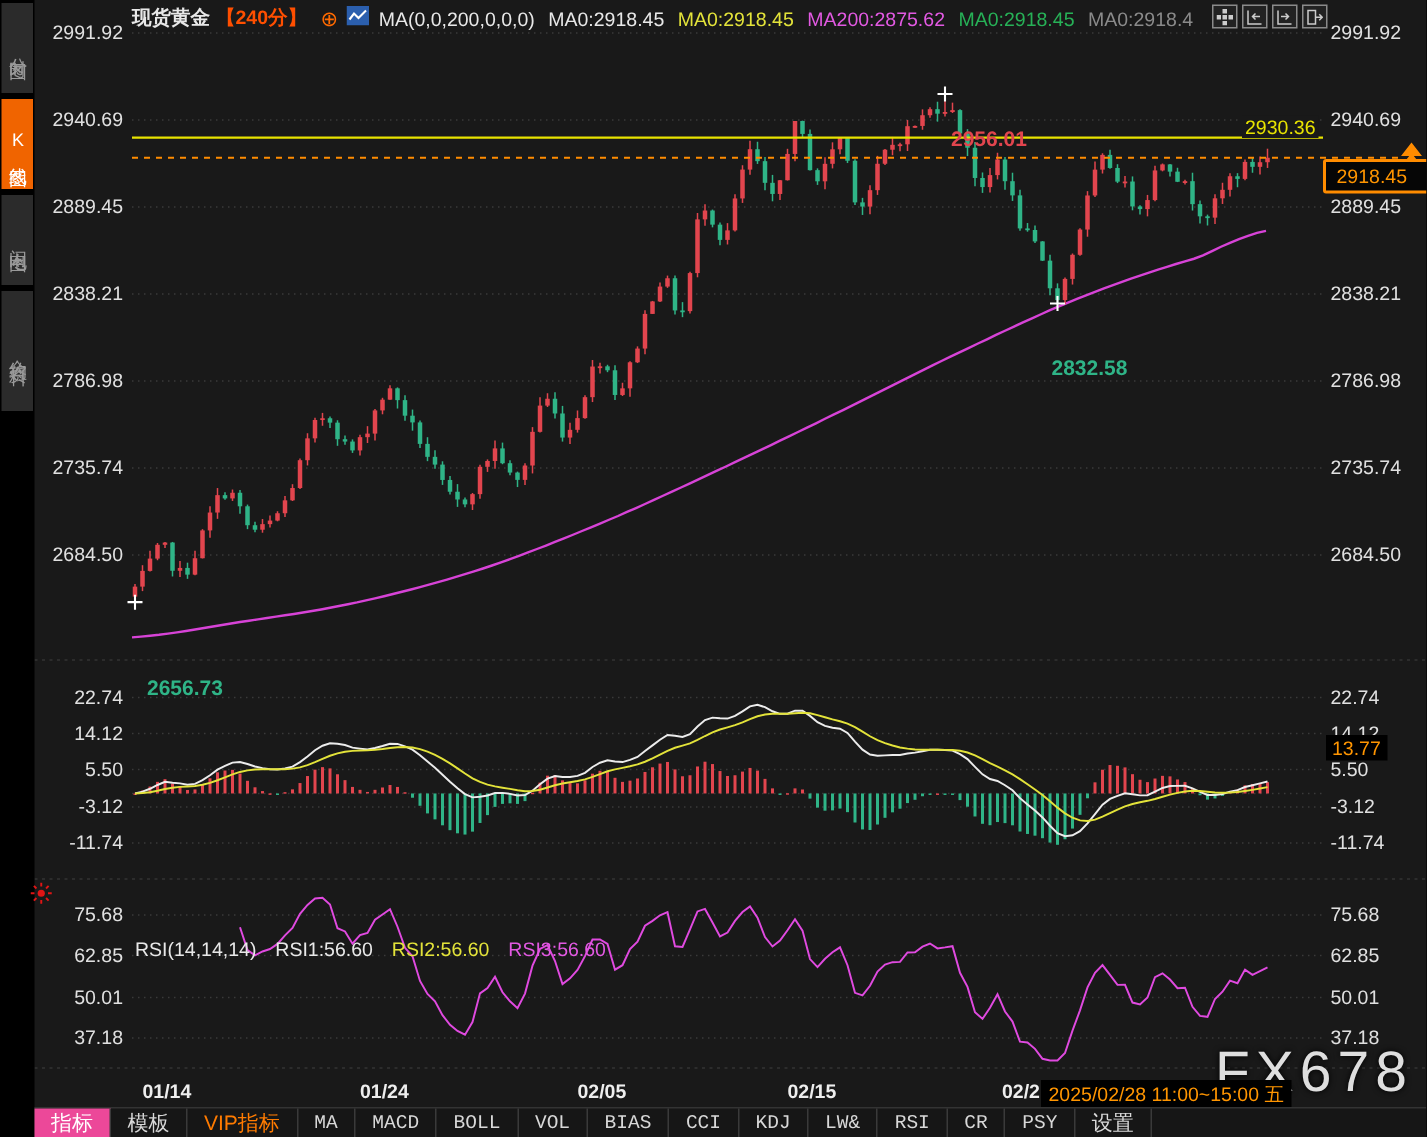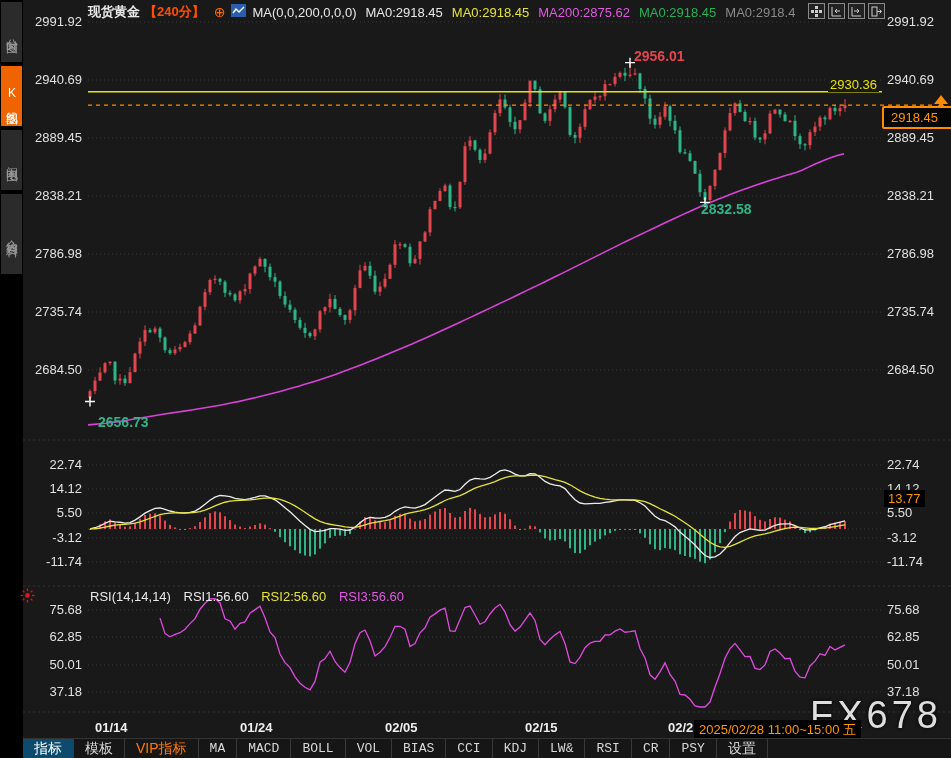--- a/index.html
+++ b/index.html
@@ -6,21 +6,21 @@
   #screen{position:relative;width:951px;height:758px;background:#191919;overflow:hidden;
           font-family:"Liberation Sans",sans-serif;-webkit-font-smoothing:antialiased;}
   #cv{position:absolute;left:0;top:0;}
   
   #sidebar{position:absolute;left:0;top:0;width:23px;height:758px;background:#000;z-index:5;}
   .side-tab{position:absolute;left:1px;width:21px;writing-mode:vertical-rl;text-orientation:upright;
             display:flex;align-items:center;justify-content:center;background:#2b2b2b;color:#9a9a9a;
             font-size:12px;letter-spacing:2px;cursor:pointer;}
   .side-tab.active{background:#f06400;color:#fff;}
   
-  .lbl{position:absolute;font-size:13px;color:#e2e2e2;white-space:nowrap;z-index:3;}
+  .lbl{position:absolute;font-size:13px;color:#e2e2e2;white-space:nowrap;z-index:3;margin-top:36px;}
   .bold{font-weight:bold;}
   .c-white{color:#e8e8e8}.c-yellow{color:#e3e33a}.c-magenta{color:#e259e2}.c-green{color:#27b157}
   .c-gray{color:#8a8a8a}.c-red{color:#e2454e}
   .hdr-item{margin-right:9px;}
   #main-header{position:absolute;left:88px;top:3px;display:flex;align-items:center;z-index:4;font-size:13px;}
   #topright-icons{position:absolute;right:66px;top:3px;display:flex;gap:3px;z-index:4;}
   .icon-btn{width:15px;height:14px;border:1px solid #8a8a8a;background:#222;display:flex;
             align-items:center;justify-content:center;cursor:pointer;}
   .axlbl{position:absolute;font-size:13px;color:#e0e0e0;white-space:nowrap;z-index:2;}
   .axlbl.left{width:52px;text-align:right;left:30px;}
@@ -36,21 +36,21 @@
            padding:1px 5px;z-index:6;white-space:nowrap;}
   #watermark{position:absolute;left:810px;top:694px;font-size:38px;color:#dedede;letter-spacing:4px;
              z-index:5;text-shadow:0 0 4px #000;}
   #timebar .tl{position:absolute;top:720px;font-size:13px;font-weight:bold;color:#eee;z-index:3;}
   #period-lbl{position:absolute;left:28px;top:720px;font-size:13px;font-weight:bold;color:#ff7b00;z-index:3;margin-top:20px;}
   #toolbar{position:absolute;left:23px;right:0;bottom:0;height:19px;background:#161616;
            border-top:1px solid #333;display:flex;align-items:stretch;z-index:6;}
   .tb-item{display:flex;align-items:center;padding:0 11px;color:#d8d8d8;font-size:13px;
            border-right:1px solid #3a3a3a;cursor:pointer;font-family:"Liberation Mono",monospace;}
   .tb-item.cjk{font-family:"Liberation Sans",sans-serif;font-size:14px;}
-  .tb-item.active{background:#0c4a6e;color:#fff;font-family:"Liberation Sans",sans-serif;font-size:14px;}
+  .tb-item.active{background:#ec4899;color:#fff;font-family:"Liberation Sans",sans-serif;font-size:14px;}
   .tb-item.vip{color:#ff7b00;font-family:"Liberation Sans",sans-serif;font-size:14px;}
 </style>
 </head>
 <body>
 
 <div id="screen">
 
   <svg id="cv" width="951" height="758">
       <line x1="88" y1="22" x2="882" y2="22" stroke="#3a3a3a" stroke-width="1" stroke-dasharray="1 3"></line>
       <line x1="88" y1="80" x2="882" y2="80" stroke="#3a3a3a" stroke-width="1" stroke-dasharray="1 3"></line>

